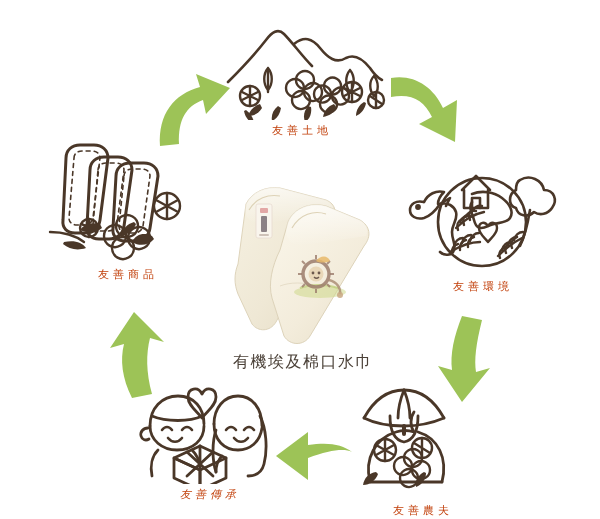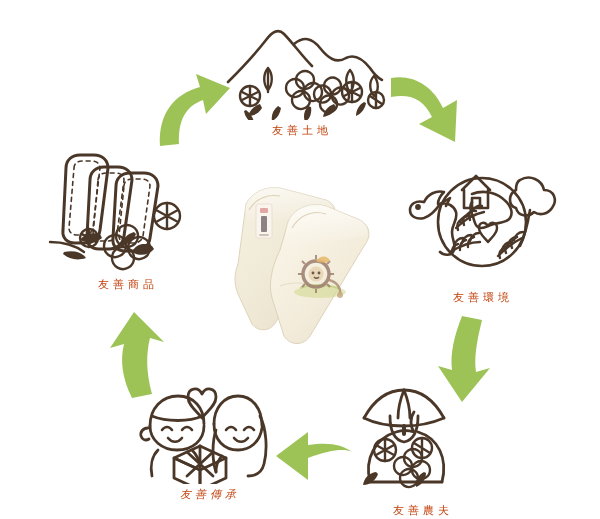--- a/index.html
+++ b/index.html
@@ -128,21 +128,21 @@
         <path d="M70 92 c-5 4 -7 9 -6 15 c5 -2 8 -7 9 -13 z"></path>
         <path d="M100 92 c-4 5 -5 10 -3 16 c5 -3 7 -9 6 -15 z"></path>
         <path d="M126 90 c-6 2 -10 7 -11 13 c6 -1 11 -4 13 -10 z"></path>
         <path d="M156 88 c-5 3 -8 8 -8 14 c5 -2 9 -7 10 -13 z"></path>
         <path d="M38 96 c5 4 8 9 8 14 c-5 -2 -9 -7 -10 -13 z"></path>
       </g>
     </svg>
     <div class="node-label">友善土地</div>
   </div>
 
-  <div class="node" style="left:394px; top:160px; width:174px;gap:11px;">
+  <div class="node" style="left:394px; top:160px; width:174px;">
     <svg class="node-art" width="174" height="116" viewBox="0 0 174 116">
       <g fill="none" stroke="#4a3728" stroke-width="2.6" stroke-linecap="round" stroke-linejoin="round">
 
         <circle cx="88" cy="62" r="44"></circle>
 
         <path d="M46 44 c8 -2 14 2 16 8 c2 8 -4 12 -4 20 c0 8 4 12 2 18 c-2 6 -10 6 -14 2"></path>
         <path d="M78 34 c10 -4 22 -2 30 4 c8 6 12 14 8 20 c-4 6 -14 4 -22 8 c-8 4 -12 2 -14 -6 c-2 -8 -6 -12 -2 -18"></path>
 
         <path d="M68 30 l14 -14 l14 14"></path>
         <path d="M70 30 v18 h24 v-18"></path>
@@ -254,21 +254,21 @@
         <path d="M44 86 l26 -12 l26 12 l-26 12 z"></path>
         <path d="M44 86 v20 l26 12 v-20 z"></path>
         <path d="M96 86 v20 l-26 12"></path>
         <path d="M70 74 v44"></path>
         <path d="M57 80 l26 24 M83 80 l-26 24"></path>
       </g>
     </svg>
     <div class="node-label">友善傳承</div>
   </div>
 
-  <div class="node" style="left:42px; top:146px; width:168px;">
+  <div class="node" style="left:42px; top:136px; width:168px;">
     <svg class="node-art" width="168" height="128" viewBox="0 0 168 128">
       <g fill="none" stroke="#4a3728" stroke-width="3" stroke-linecap="round" stroke-linejoin="round">
 
         <path d="M24 22 c0 -8 6 -13 14 -13 l14 0 c8 0 14 5 14 13 l-8 62 c-1 8 -7 13 -15 13 l-10 0 c-8 0 -13 -5 -12 -13 z"></path>
 
         <path d="M48 34 c0 -8 6 -13 14 -13 l14 0 c8 0 14 5 14 13 l-8 56 c-1 8 -7 13 -15 13 l-10 0 c-8 0 -13 -5 -12 -13 z"></path>
 
         <path d="M74 40 c0 -8 6 -13 14 -13 l14 0 c8 0 14 5 14 13 l-8 52 c-1 8 -7 13 -15 13 l-10 0 c-8 0 -13 -5 -12 -13 z"></path>
       </g>
 
@@ -354,15 +354,16 @@
           <path d="M14 1 v-4 M3 6 l-3 -3 M25 6 l3 -3 M0 16 h-4 M28 16 h4 M3 26 l-3 3 M25 26 l3 3 M14 31 v4"></path>
         </g>
         <circle cx="11" cy="15" r="1.4" fill="#6b584c"></circle>
         <circle cx="17" cy="15" r="1.4" fill="#6b584c"></circle>
         <path d="M12 19 c1.5 1.5 3.5 1.5 5 0" fill="none" stroke="#6b584c" stroke-width="1.4"></path>
         <path d="M14 3 c4 -6 12 -6 14 0 c-4 2 -10 2 -14 0 z" fill="#e8b96a" opacity="0.85"></path>
         <path d="M27 22 c8 2 12 8 11 14" fill="none" stroke="#a7886f" stroke-width="2.4" opacity="0.8"></path>
         <circle cx="38" cy="37" r="3" fill="#c9a882" opacity="0.85"></circle>
       </g>
     </svg>
+    <div class="center-caption">有機埃及棉口水巾</div>
   </div>
 
 </div>
 
 </body></html>

